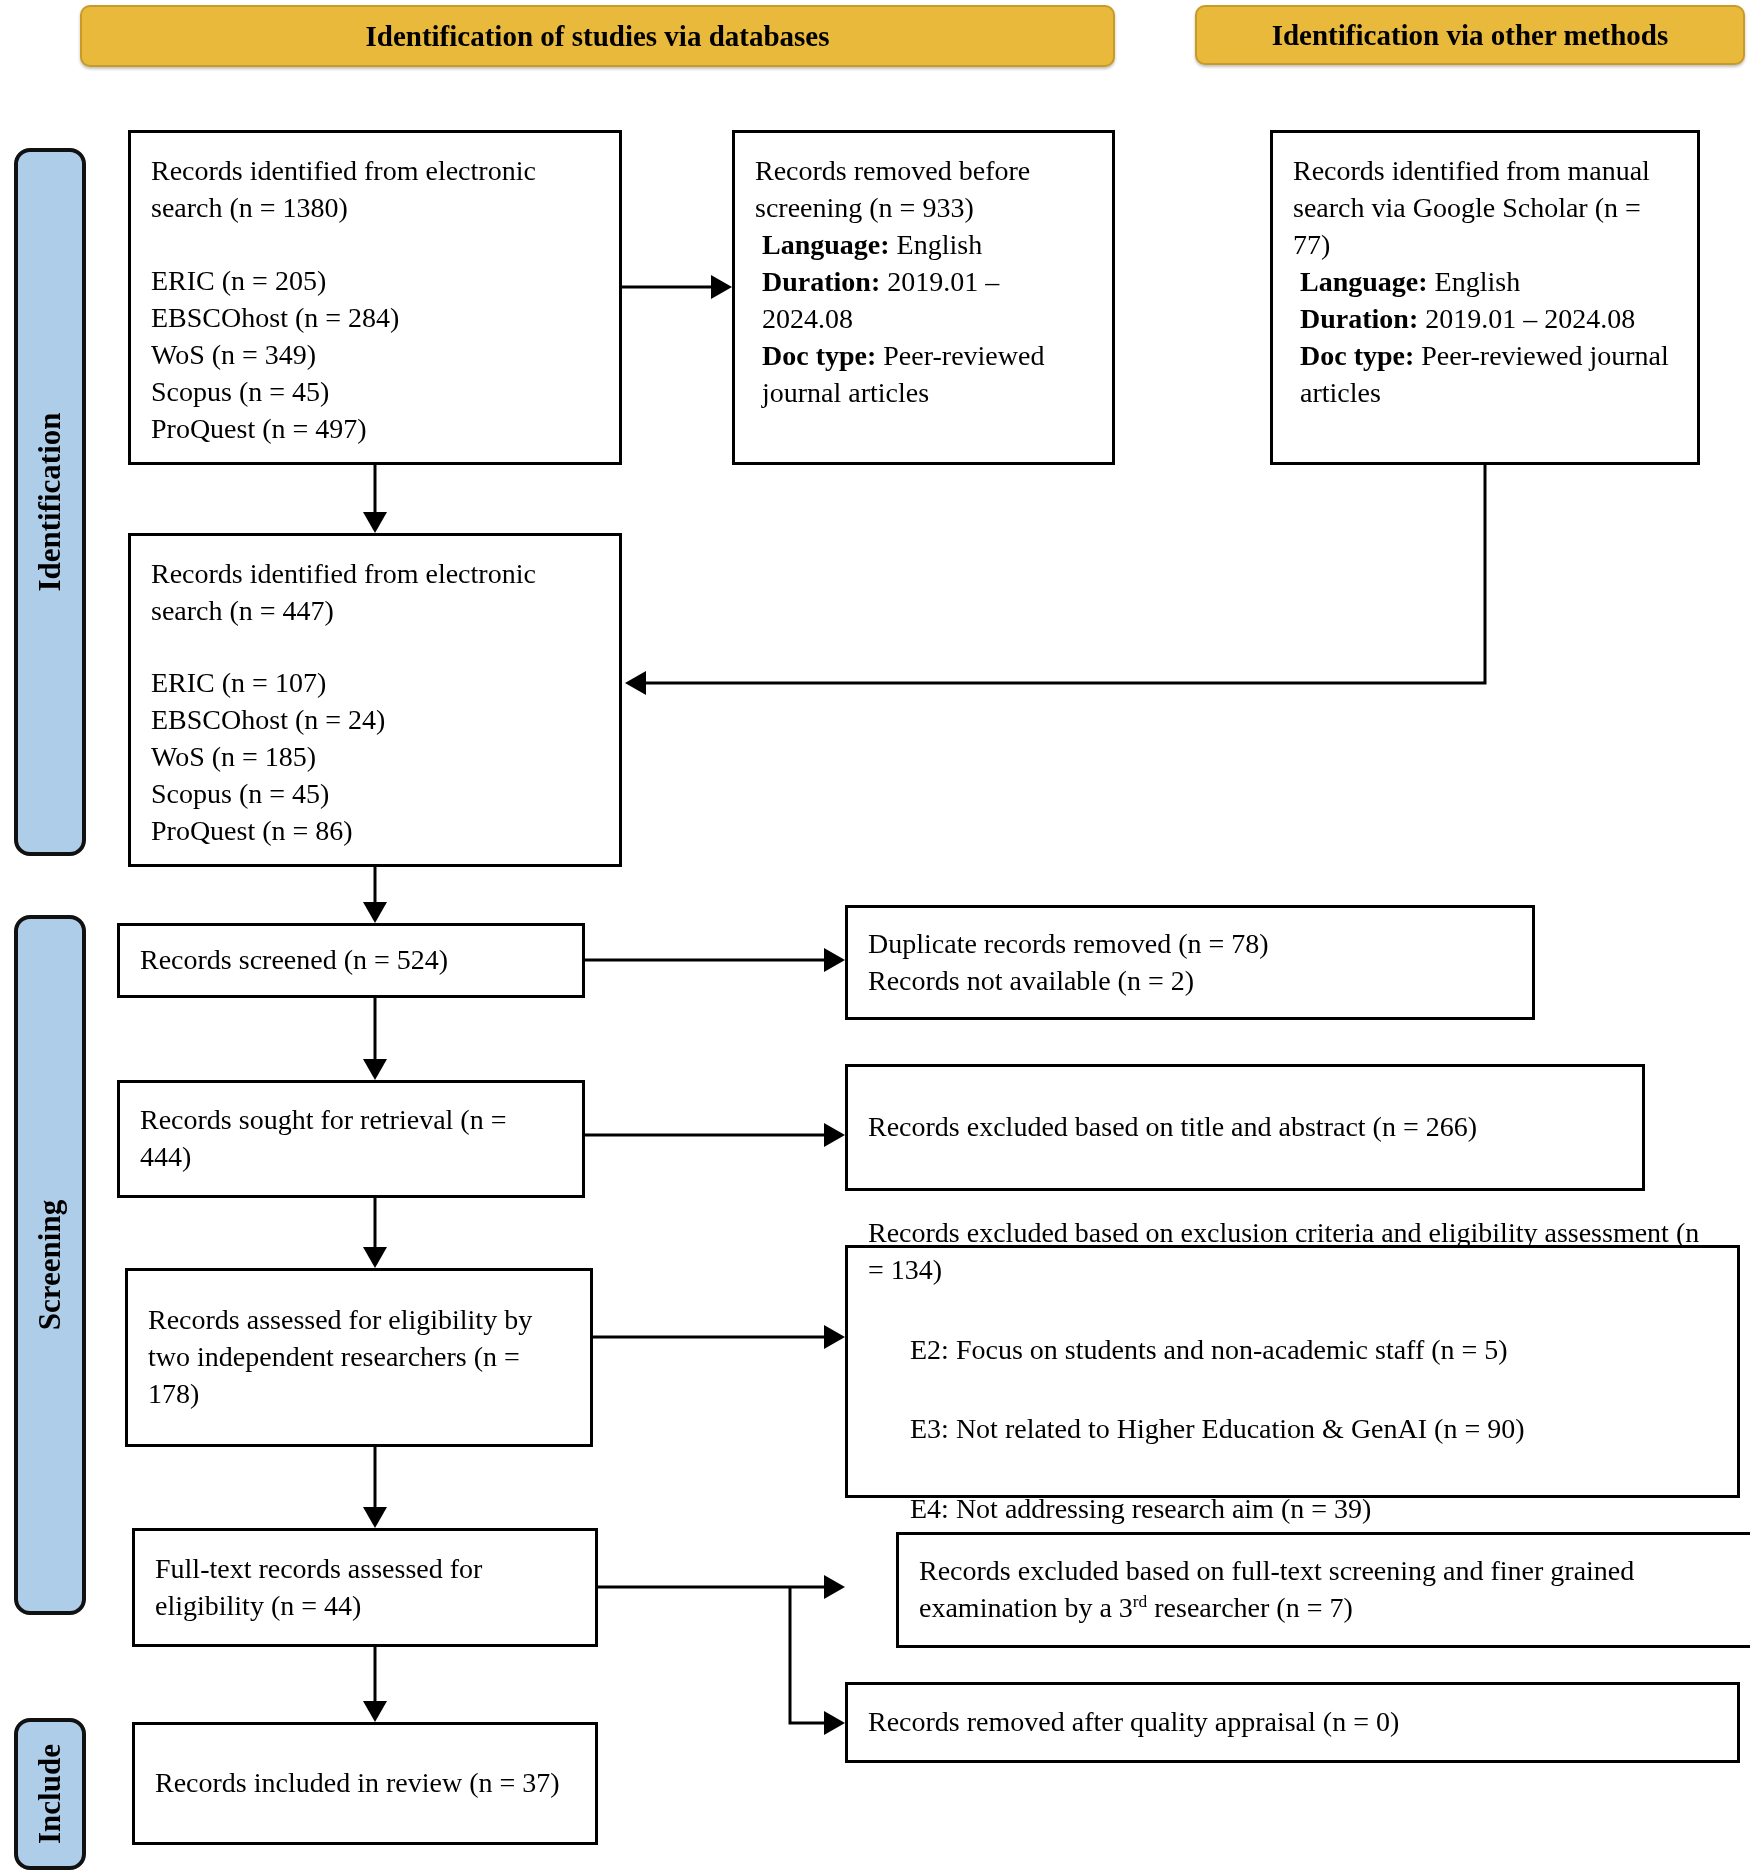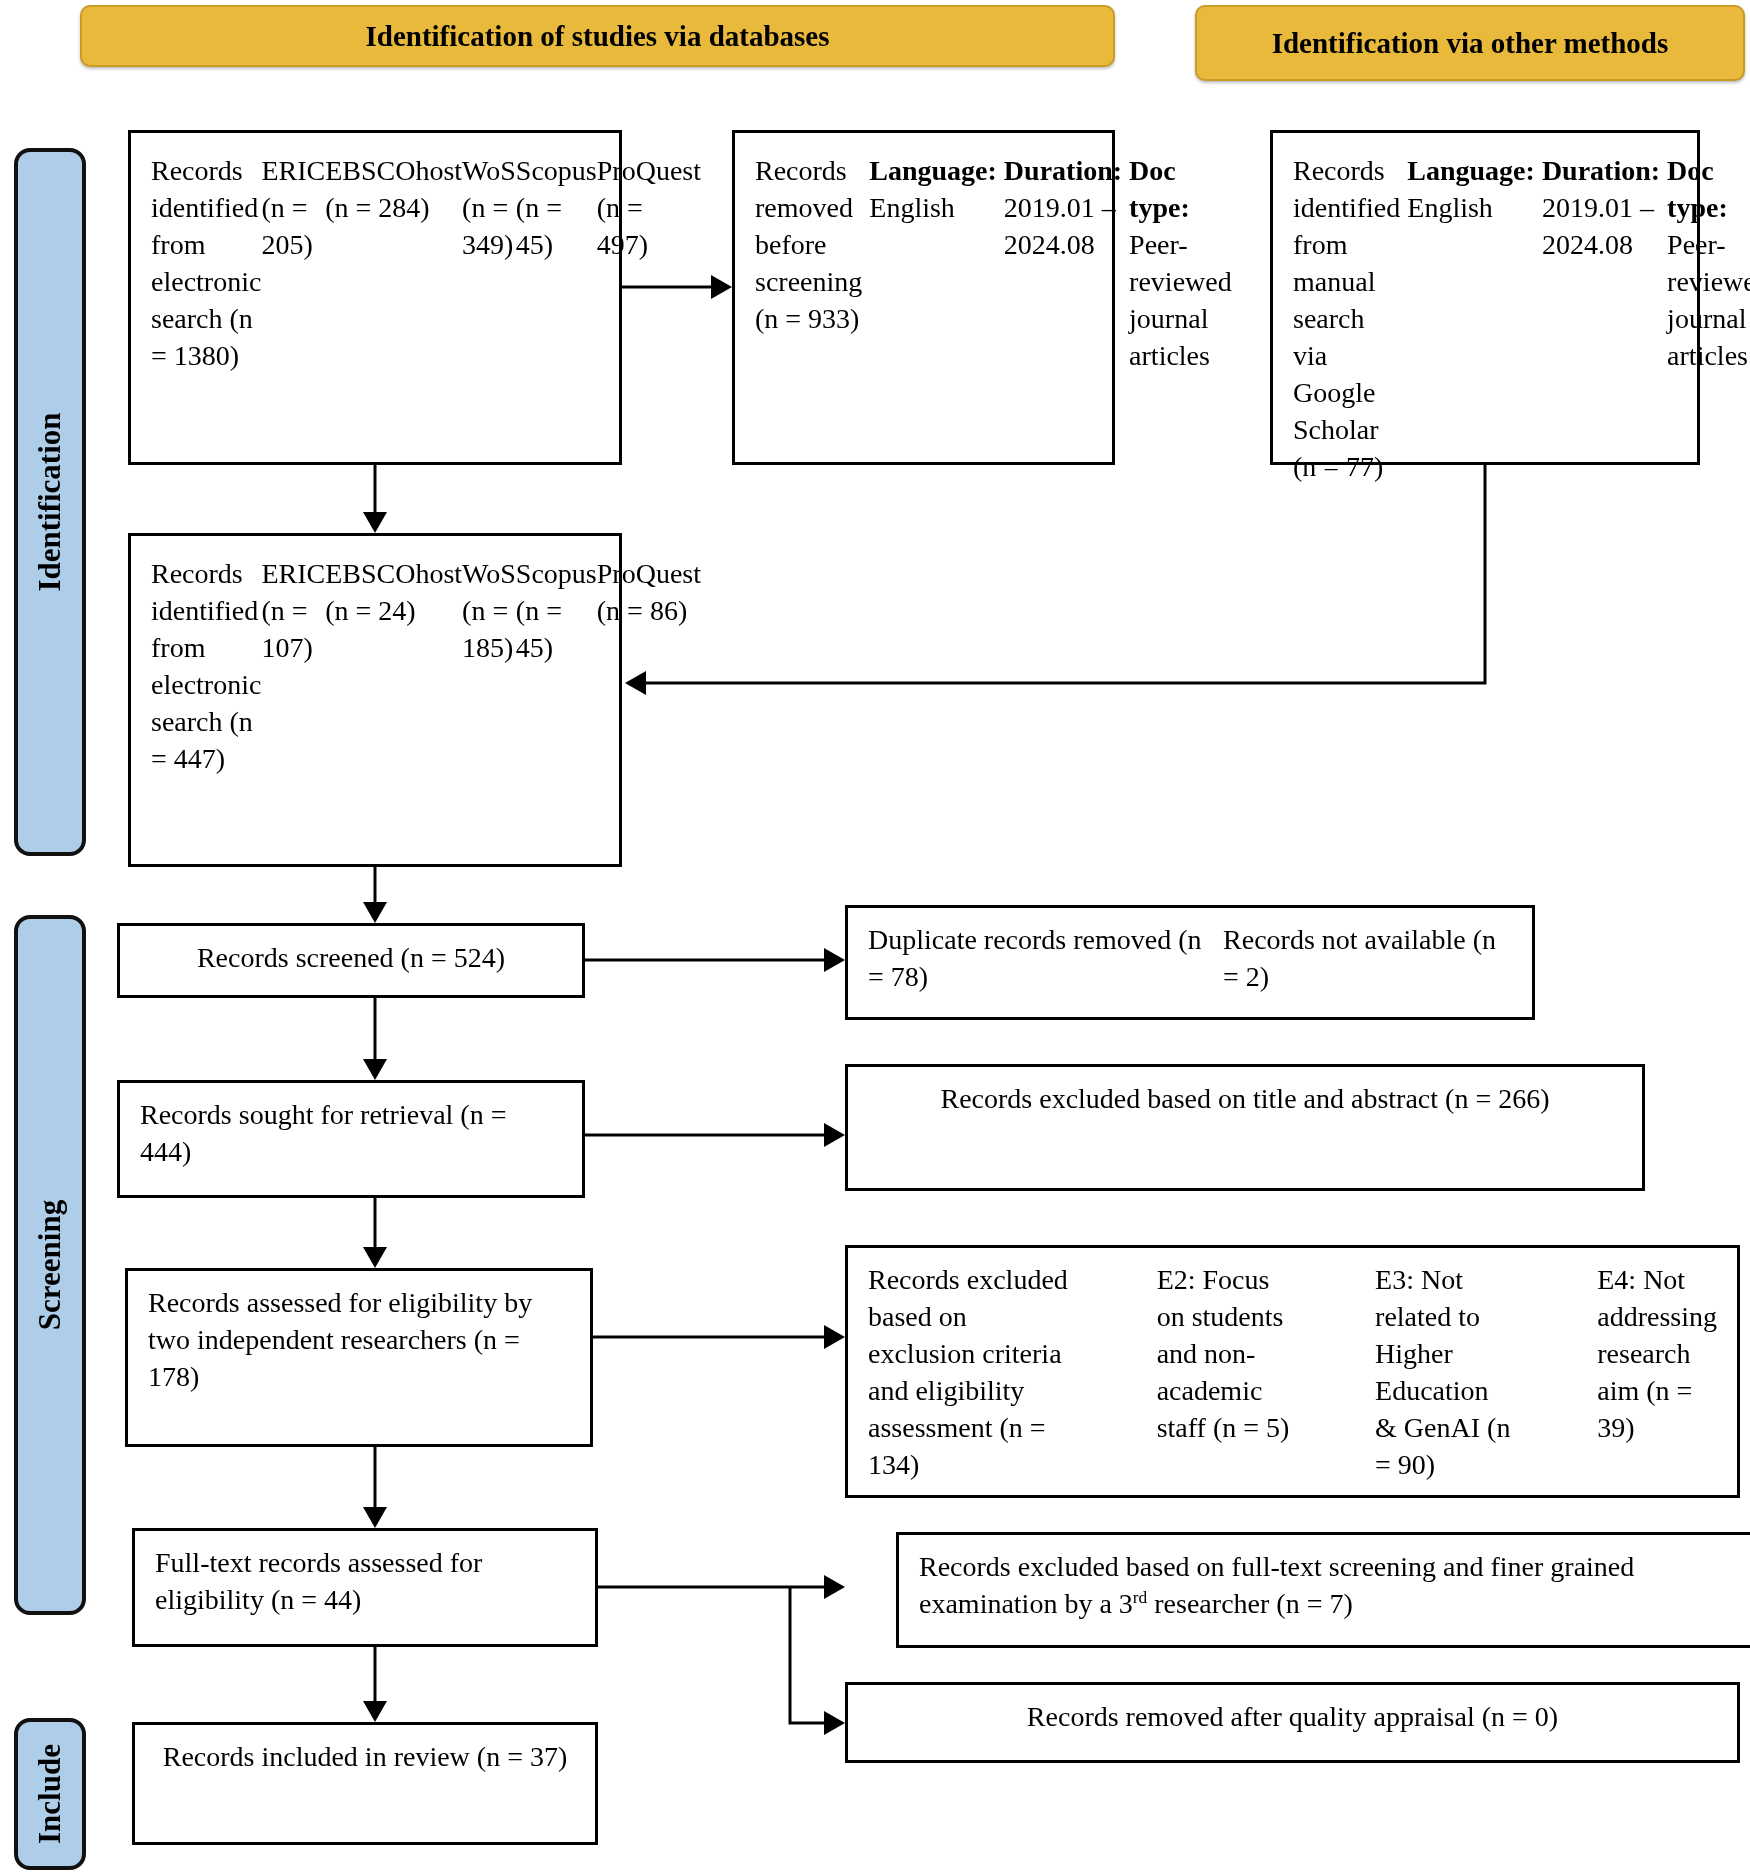--- a/index.html
+++ b/index.html
@@ -44,21 +44,21 @@
     white-space: nowrap;
     font-weight: bold; font-size: 31px;
   }
   .box {
     position: absolute;
     background: #fff;
     border: 3px solid #000;
     font-size: 28px;
     line-height: 1.32;
     padding: 14px 20px;
-    display: flex; flex-direction: row; justify-content: center;
+    display: flex; flex-direction: column; justify-content: center;
   }
   .box.top { justify-content: flex-start; padding-top: 20px; }
   .gap { height: 36px; }
   .crit { padding-left: 7px; }
   .crit b { font-weight: bold; }
   .indent { padding-left: 42px; }
   sup { font-size: 0.62em; line-height: 0; }
 </style>
 </head>
 <body>
@@ -116,21 +116,21 @@
     </g>
     <g>
       <line x1="375" y1="1647" x2="375" y2="1703"></line>
       <polygon points="363,1701 387,1701 375,1722"></polygon>
     </g>
   </svg>
 
   <div class="hdr" style="left:80px; top:5px; width:1035px; height:62px;">
     <span>Identification of studies via databases</span>
   </div>
-  <div class="hdr" style="left:1195px; top:5px; width:550px; height:76px;">
+  <div class="hdr" style="left:1195px; top:5px; width:550px; height:60px;">
     <span>Identification via other methods</span>
   </div>
 
   <div class="stage" style="left:14px; top:148px; width:72px; height:708px;">
     <span>Identification</span>
   </div>
   <div class="stage" style="left:14px; top:915px; width:72px; height:700px;">
     <span>Screening</span>
   </div>
   <div class="stage" style="left:14px; top:1718px; width:72px; height:152px;">

